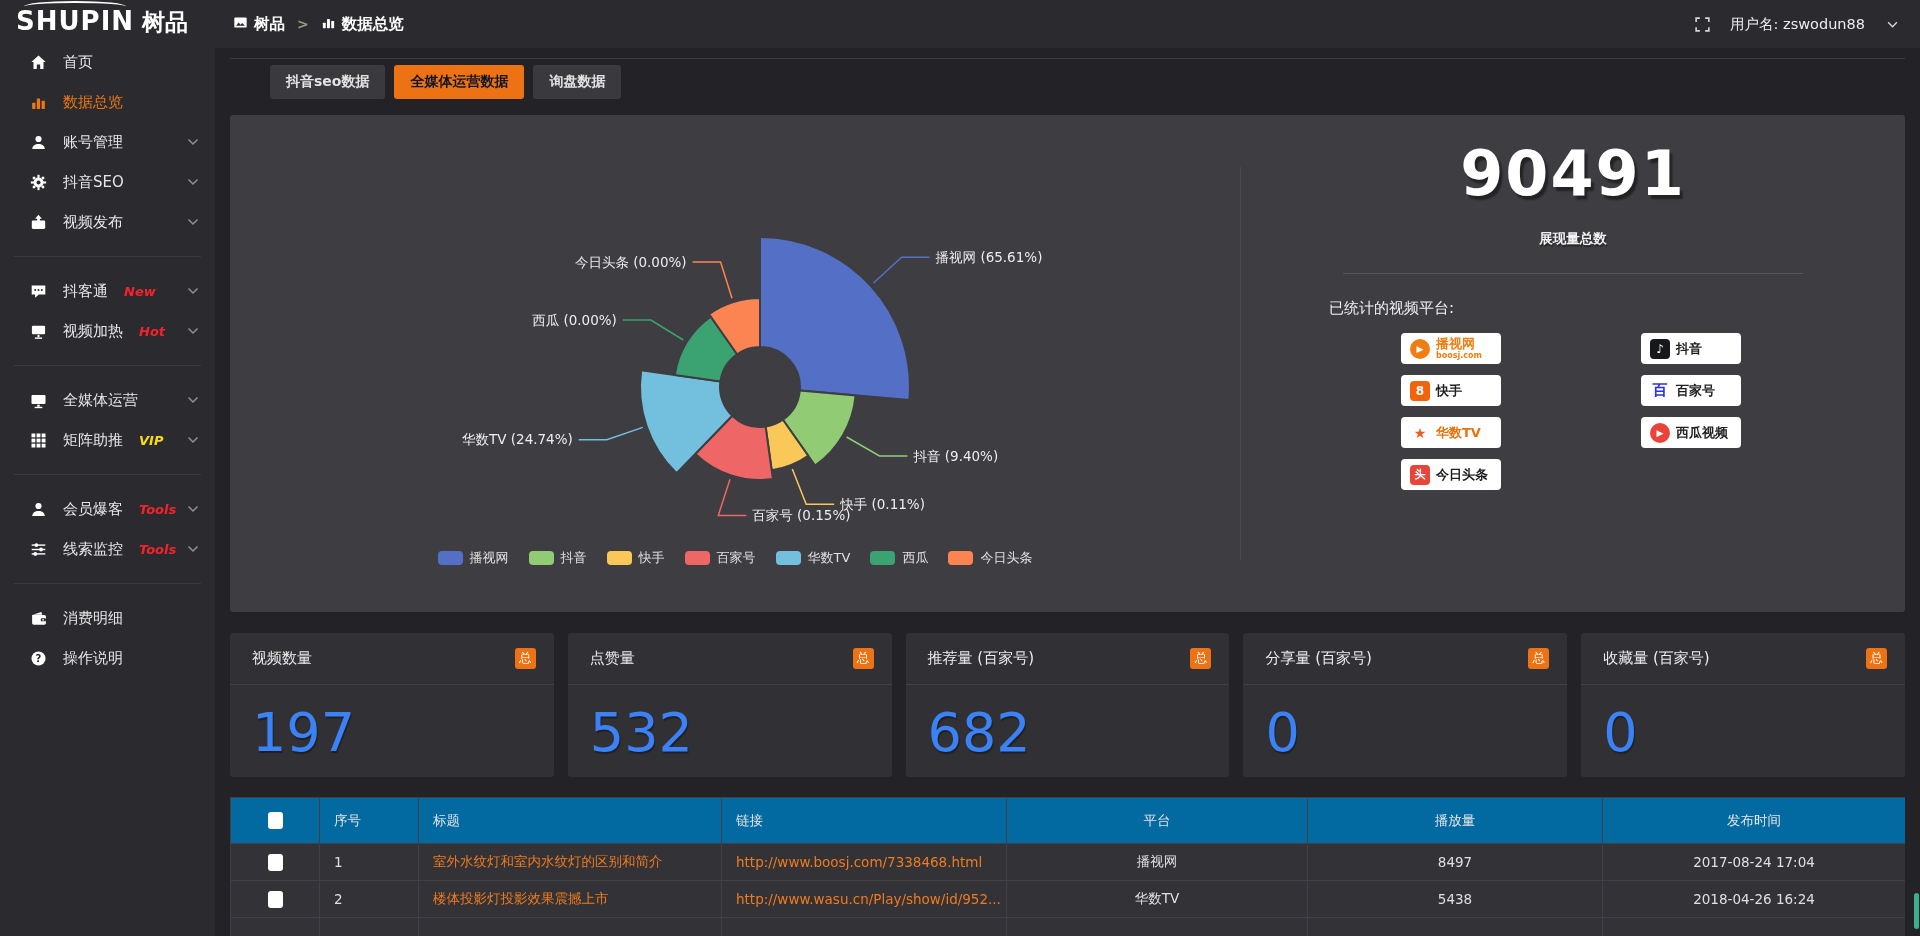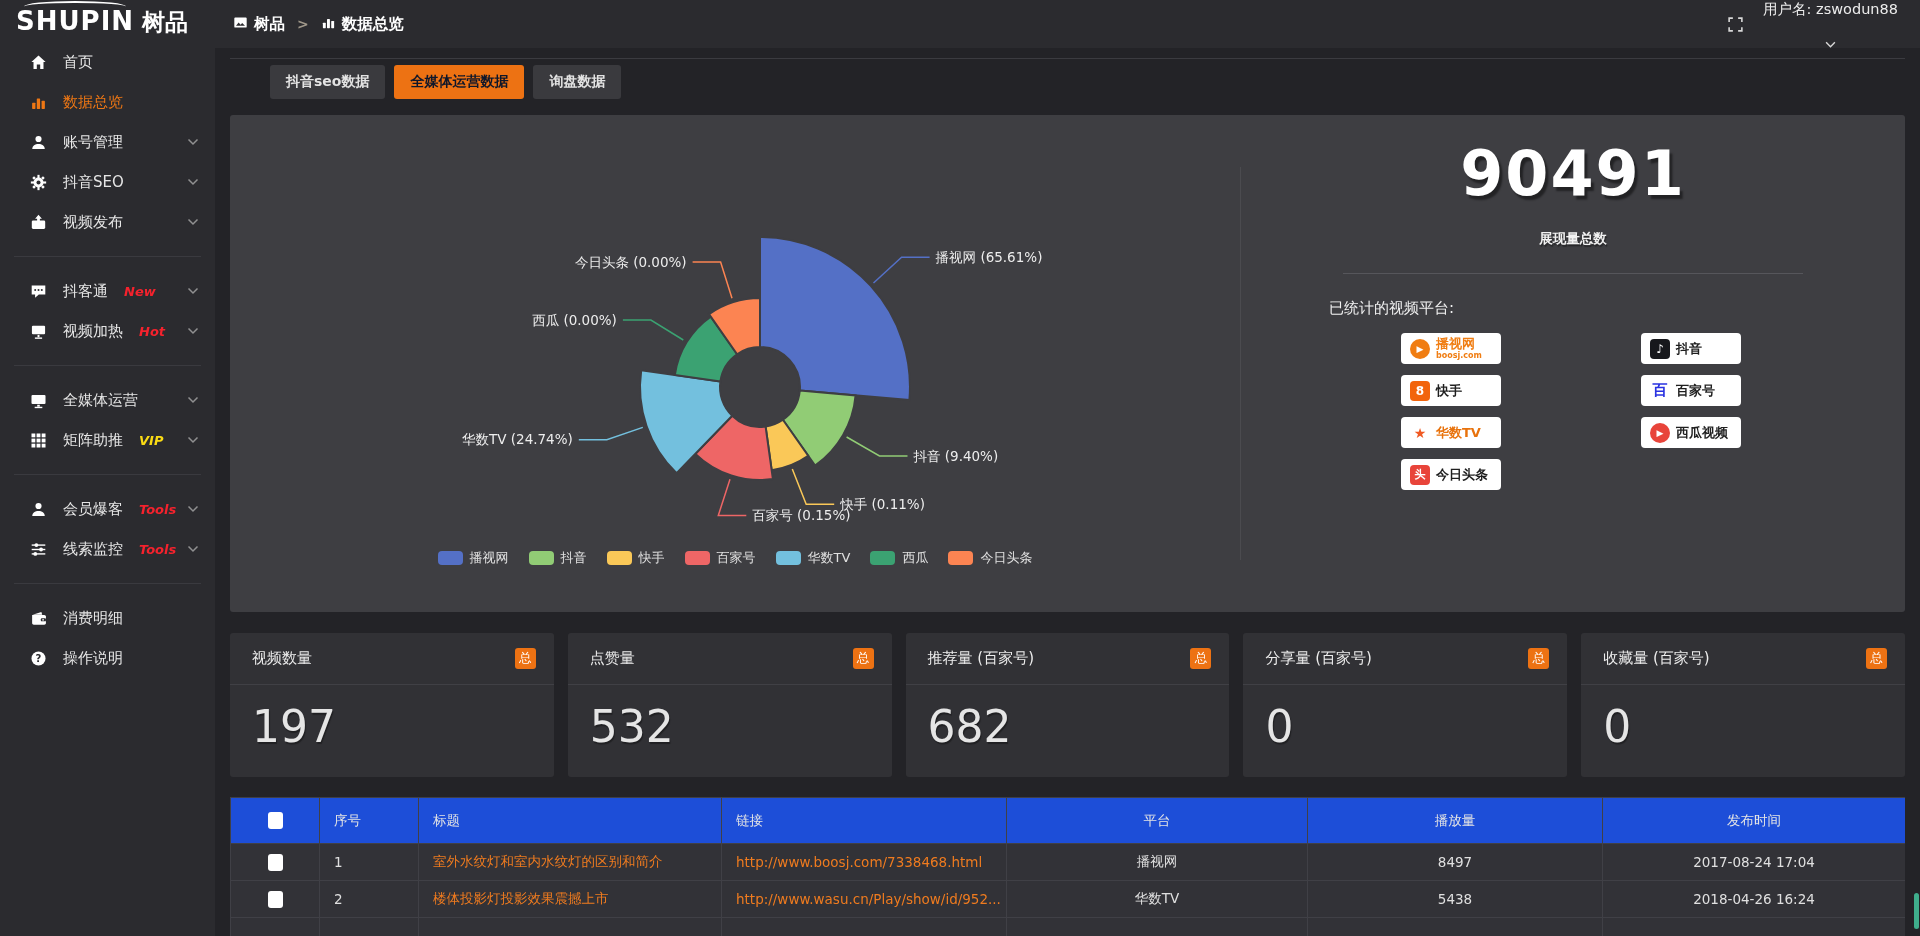--- a/index.html
+++ b/index.html
@@ -14,21 +14,21 @@
   .logo-en { font-size: 26px; font-weight: bold; letter-spacing: 1px; color: #fff; position: relative; }
   .logo-en::before { content: ""; position: absolute; left: 8px; right: 8px; top: -5px; height: 9px;
     border-top: 2.5px solid #fff; border-radius: 50% 50% 0 0; }
   .logo-cn { font-size: 23px; font-weight: bold; color: #fff; }
   .breadcrumb { position: absolute; left: 233px; top: 0; height: 48px; display: flex; align-items: center; gap: 7px;
     font-size: 15.5px; font-weight: bold; color: #fff; }
   .crumb { display: flex; align-items: center; gap: 6px; cursor: pointer; }
   .crumb-sep { color: #a0988a; font-size: 14px; margin: 0 5px; }
   .topbar-right { position: absolute; right: 22px; top: 0; height: 48px; display: flex; align-items: center; gap: 20px; }
   .fs-btn { cursor: pointer; display: flex; }
-  .username { font-size: 14.5px; color: #ececec; display: flex; align-items: center; gap: 22px; cursor: pointer; flex-direction: column; }
+  .username { font-size: 14.5px; color: #ececec; display: flex; align-items: center; gap: 22px; cursor: pointer; }
   
   .sidebar { position: fixed; top: 36px; left: 0; width: 215px; bottom: 0; background: #2b2b2f; padding-top: 6px; }
   .side-item { height: 40px; display: flex; align-items: center; padding: 0 14px 0 30px; position: relative;
     cursor: pointer; font-size: 15px; color: #e6e6e6; }
   .side-item .s-icon { width: 18px; display: flex; margin-right: 15px; }
   .side-item.active { color: #ee7714; }
   .s-tag { font-style: italic; font-weight: bold; font-size: 13px; margin-left: 16px; }
   .s-chev { position: absolute; right: 16px; top: 50%; transform: translateY(-50%); opacity: .7; display: flex; }
   .side-divider { height: 1px; background: #3a3a3f; margin: 14px 14px; }
   
@@ -62,26 +62,26 @@
   .psub { font-size: 8px; font-weight: bold; line-height: 1; margin-top: 2px; }
   
   .cards { position: absolute; top: 585px; left: 15px; width: 1675px; display: grid;
     grid-template-columns: repeat(5, 1fr); gap: 14px; }
   .card { background: #313135; border-radius: 3px; height: 144px; }
   .card-head { height: 52px; display: flex; align-items: center; justify-content: space-between;
     padding: 0 18px 0 22px; border-bottom: 1px solid #404045; }
   .card-label { font-size: 15px; color: #ececec; }
   .card-badge { width: 21px; height: 21px; background: #ed7213; color: #fff; font-size: 12.5px;
     display: flex; align-items: center; justify-content: center; border-radius: 3px; }
-  .card-value { font-size: 44px; color: #e5e5e5; padding: 16px 0 0 22px; text-shadow: 1px 2px 1px rgba(0,0,0,.35); }
+  .card-value { font-size: 54px; color: #3b82f6; padding: 16px 0 0 22px; text-shadow: 1px 2px 1px rgba(0,0,0,.35); }
   
   .table-wrap { position: absolute; top: 749px; left: 15px; width: 1675px; height: 139px; overflow: hidden; }
   table { width: 100%; border-collapse: collapse; table-layout: fixed; }
   th, td { border: 1px solid #404046; font-weight: normal; overflow: hidden; white-space: nowrap; }
-  thead th { background: #1d4ed8; height: 46px; font-size: 13.5px; color: #e4e4e4; }
+  thead th { background: #0369a1; height: 46px; font-size: 13.5px; color: #e4e4e4; }
   tbody td { background: #323237; height: 37px; font-size: 13.5px; color: #e0e0e0; }
   .al { text-align: left; padding-left: 14px; }
   .ac { text-align: center; }
   .link { color: #ef7b1f; cursor: pointer; }
   .checkbox { width: 15px; height: 17px; background: #fff; border-radius: 3px; margin: 0 auto; cursor: pointer; }
   .scroll-thumb { position: fixed; right: 1px; top: 893px; width: 5px; height: 36px; background: #3fae8c;
     border-radius: 3px; cursor: pointer; }
 </style>
 </head>
 <body>

